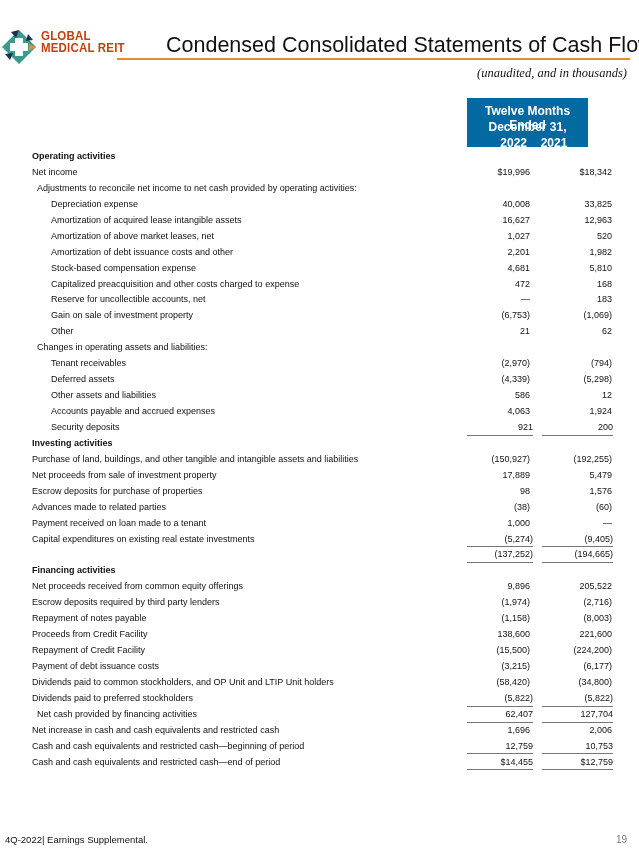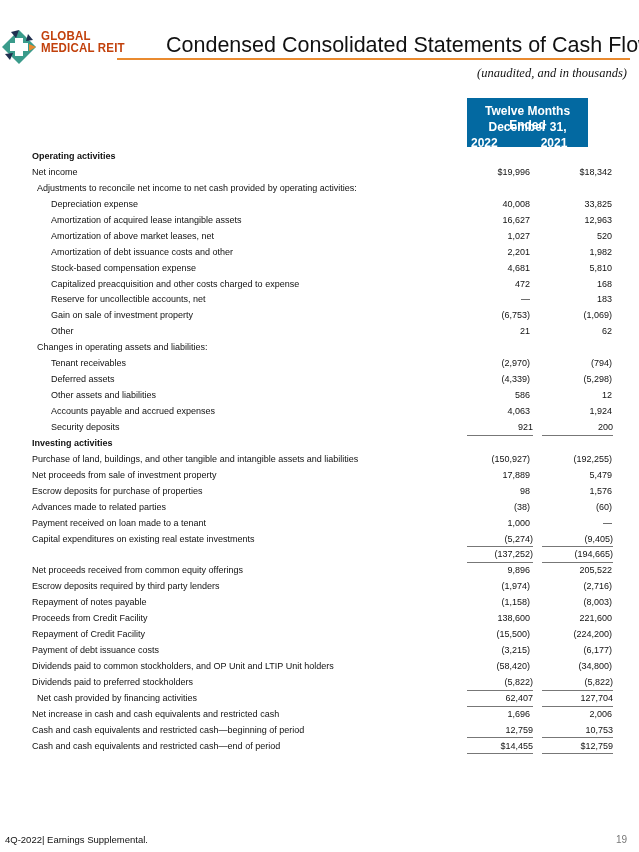--- a/index.html
+++ b/index.html
@@ -19,21 +19,21 @@
   .subtitle {
     position: absolute; right: 12px; top: 66px; font-family: "Liberation Serif", "DejaVu Serif", serif;
     font-style: italic; font-size: 12.5px; color: #111;
   }
   .col-header {
     position: absolute; left: 467px; top: 98px; width: 121px; height: 49px;
     background: #0369a1; color: #fff; font-weight: 700; font-size: 12px;
   }
   .col-header .l1 { position: absolute; top: 6px; width: 100%; text-align: center; }
   .col-header .l2 { position: absolute; top: 22px; width: 100%; text-align: center; }
-  .col-header .y1 { position: absolute; top: 38px; left: 4px; width: 56px; text-align: left; }
+  .col-header .y1 { position: absolute; top: 38px; left: 4px; width: 56px; text-align: right; }
   .col-header .y2 { position: absolute; top: 38px; right: 6px; width: 56px; text-align: center; }
 
   .rows { position: absolute; left: 0; top: 149px; width: 639px; }
   .row { position: relative; height: 15.95px; font-size: 9px; line-height: 15.95px; }
   .row .label { position: absolute; white-space: nowrap; }
   .row .v1 { position: absolute; left: 467px; width: 63px; text-align: right; }
   .row .v2 { position: absolute; left: 542px; width: 70px; text-align: right; }
   .ind0 .label { left: 32px; }
   .ind1 .label { left: 37px; }
   .ind2 .label { left: 51px; }
@@ -189,20 +189,23 @@
     </div>
     <div class="row ind0 ul">
       <span class="label">Capital expenditures on existing real estate investments</span>
       <span class="v1">(5,274)</span>
       <span class="v2">(9,405)</span>
     </div>
     <div class="row ind1 ul">
       <span class="v1">(137,252)</span>
       <span class="v2">(194,665)</span>
     </div>
+    <div class="row ind0 bold">
+      <span class="label">Financing activities</span>
+    </div>
     <div class="row ind0">
       <span class="label">Net proceeds received from common equity offerings</span>
       <span class="v1">9,896</span>
       <span class="v2">205,522</span>
     </div>
     <div class="row ind0">
       <span class="label">Escrow deposits required by third party lenders</span>
       <span class="v1">(1,974)</span>
       <span class="v2">(2,716)</span>
     </div>

